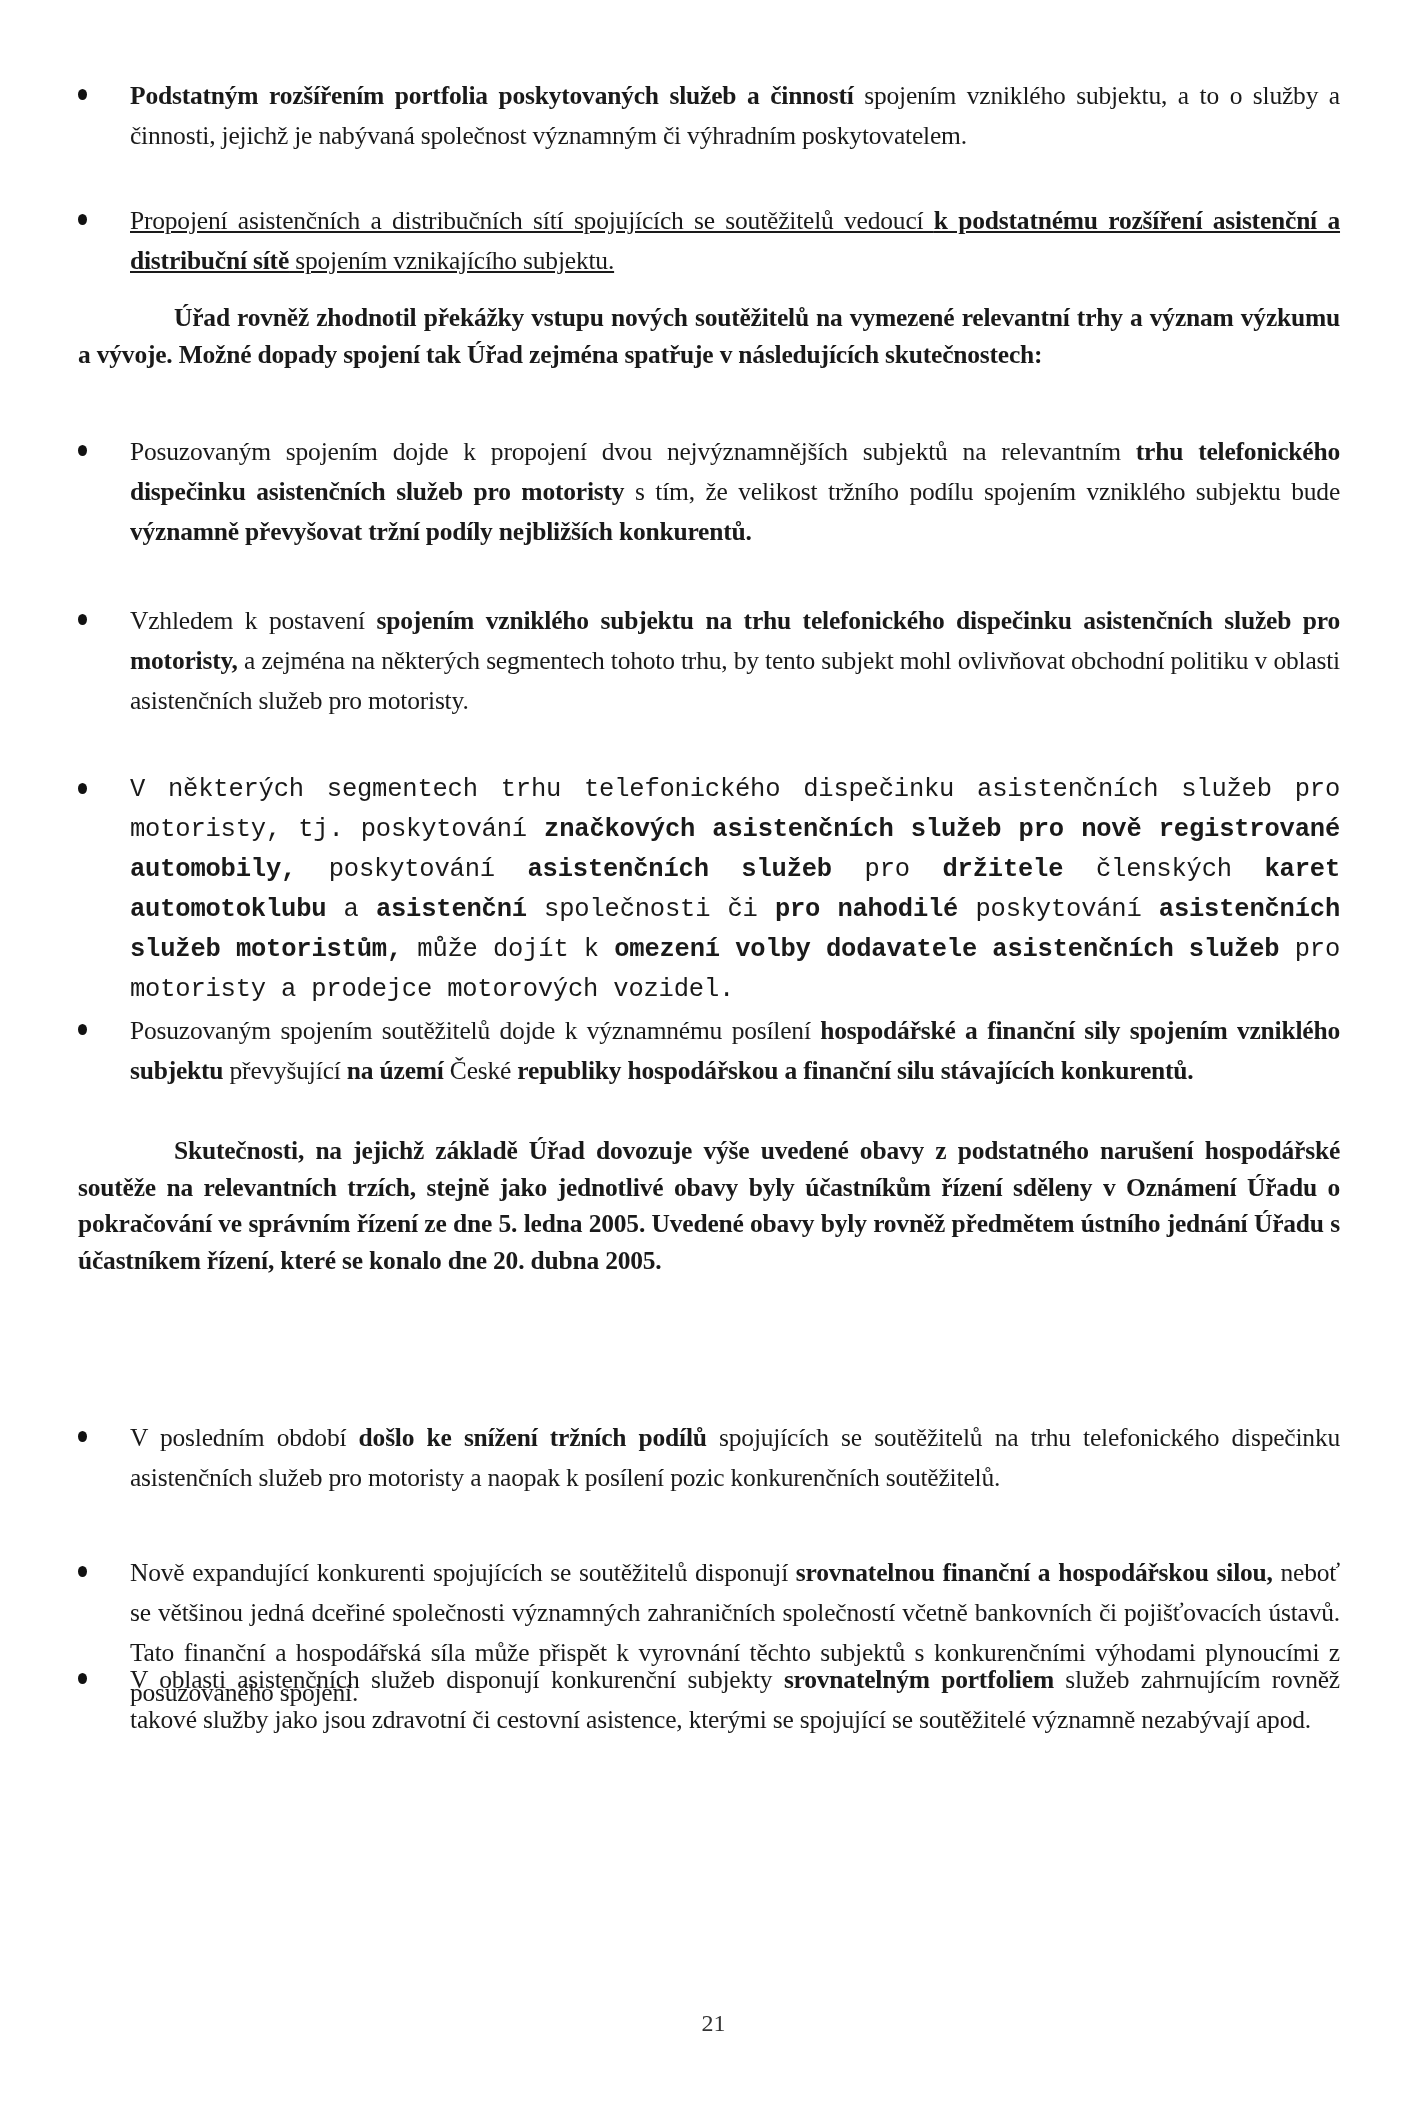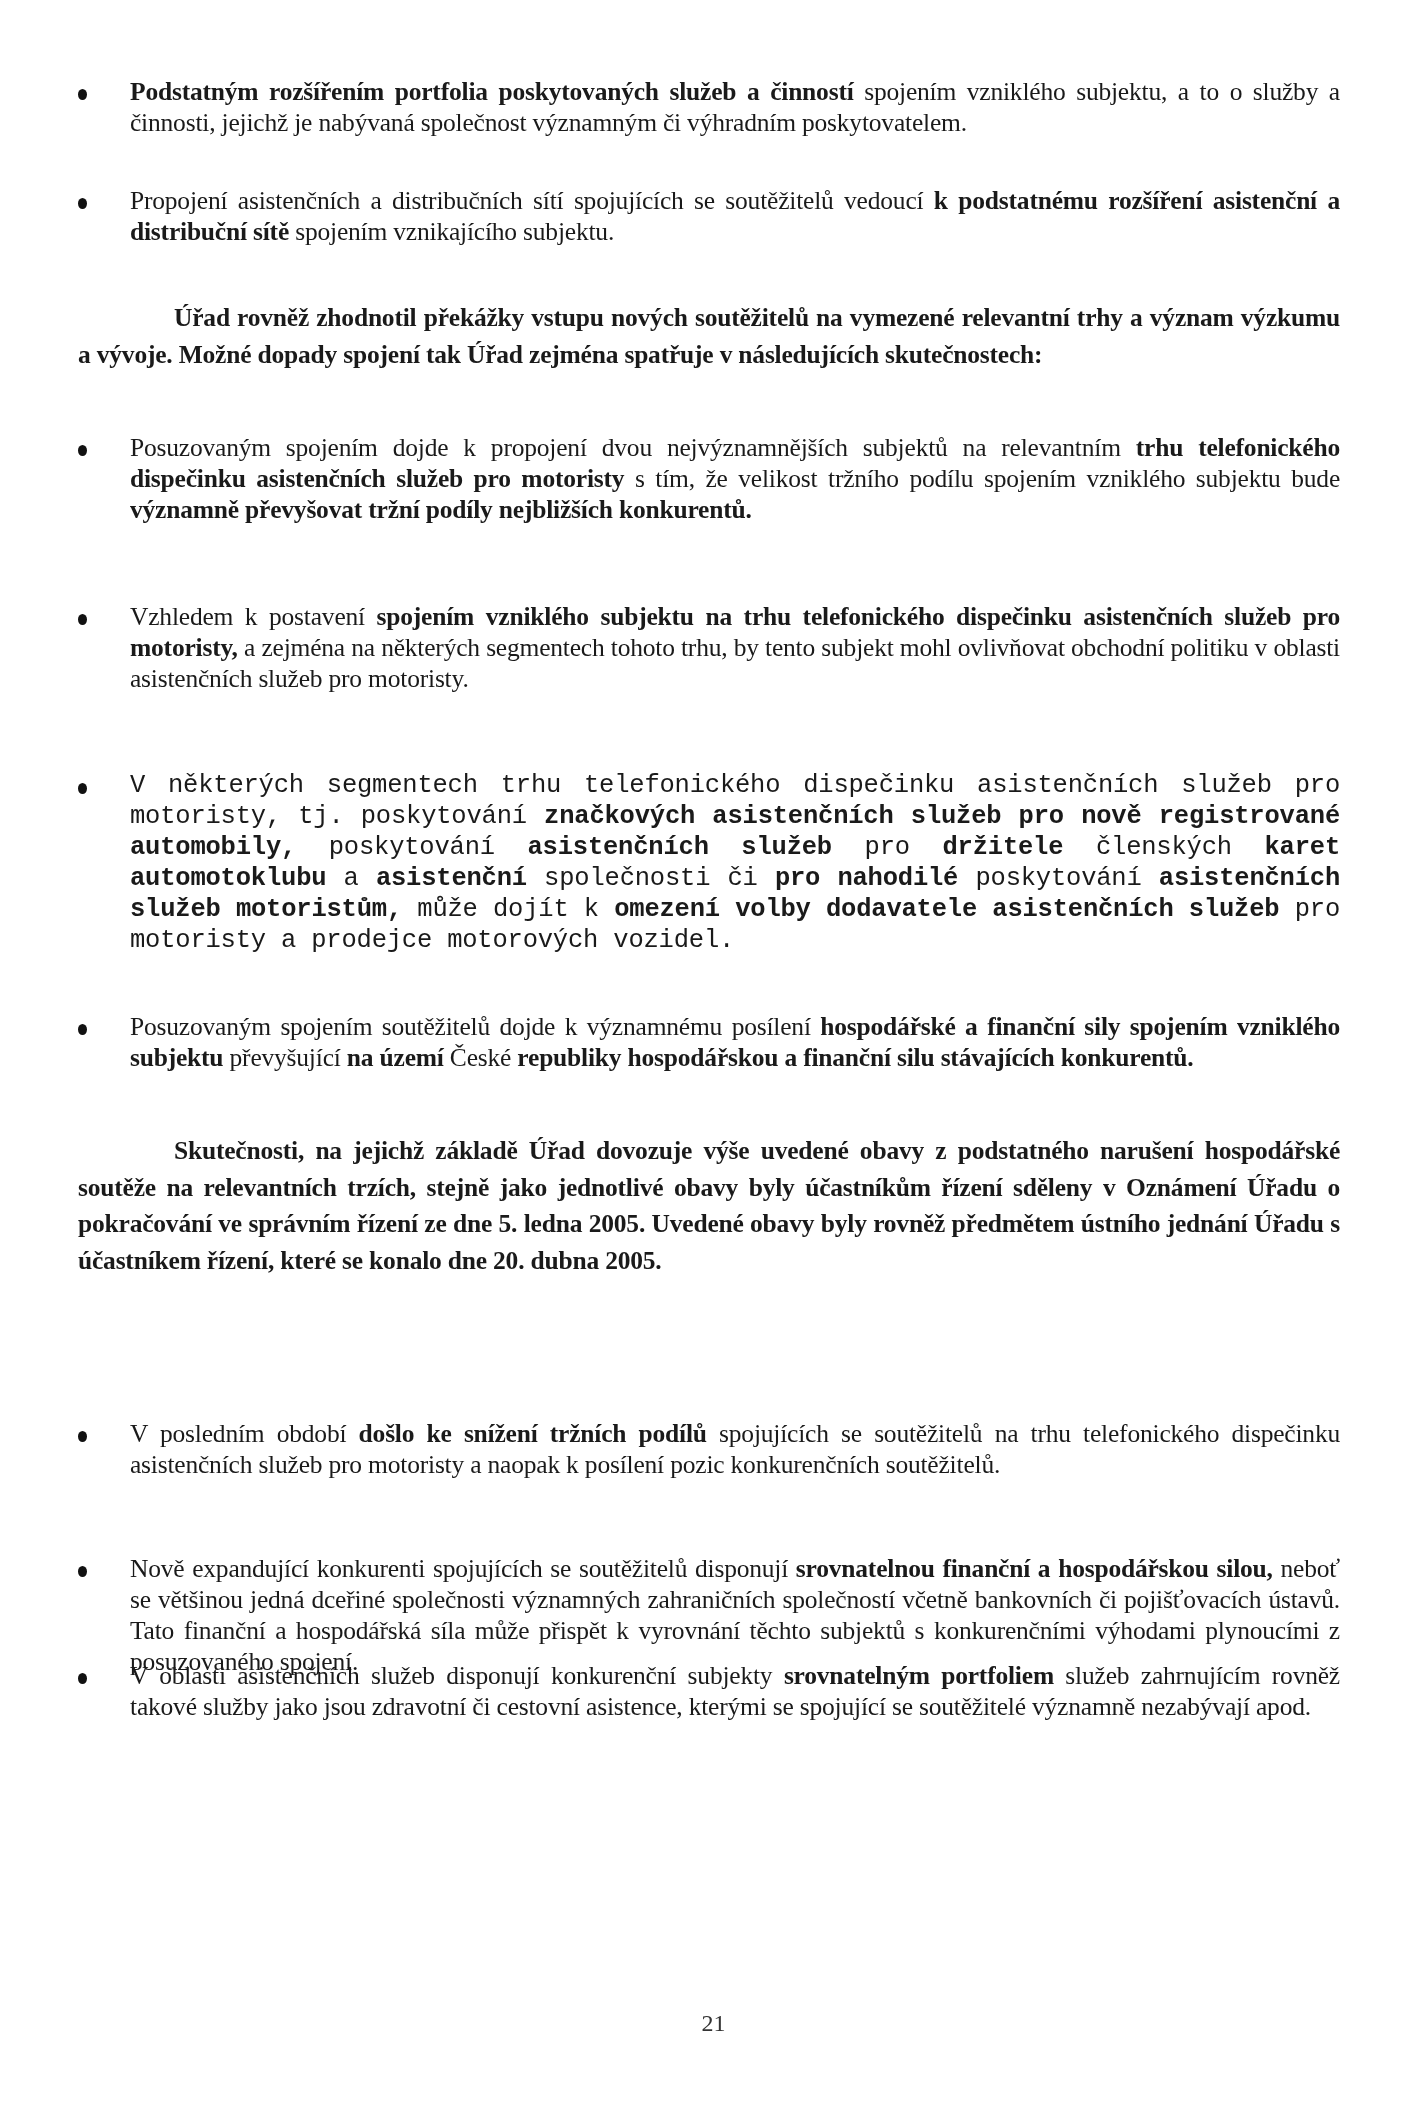--- a/index.html
+++ b/index.html
@@ -37,21 +37,21 @@
       top: 13px;
       width: 9px;
       height: 11px;
       border-radius: 50%;
       background: #111;
     }
     .bullet-text {
       margin-left: 52px;
       width: 1210px;
       font-size: 25.5px;
-      line-height: 31px;
+      line-height: 40px;
       text-align: justify;
       letter-spacing: -0.2px;
     }
     .para {
       text-indent: 96px;
     }
     b { font-weight: bold; }
     .page-number {
       position: absolute;
       left: 0; width: 1427px;
@@ -64,21 +64,21 @@
 </head>
 <body>
 
 <div class="page">
 
   <div class="bullet-item" style="top:76px;">
     <span class="bullet-dot"></span>
     <div class="bullet-text"><b>Podstatným rozšířením portfolia poskytovaných služeb a činností</b><span> spojením vzniklého subjektu, a to o služby a činnosti, jejichž je nabývaná společnost významným či výhradním poskytovatelem.</span></div>
   </div>
 
-  <div class="bullet-item" style="top:185px;">
+  <div class="bullet-item" style="top:201px;text-decoration:underline;">
     <span class="bullet-dot"></span>
     <div class="bullet-text"><span>Propojení asistenčních a distribučních sítí spojujících se soutěžitelů vedoucí </span><b>k podstatnému rozšíření asistenční a distribuční sítě</b><span> spojením vznikajícího subjektu.</span></div>
   </div>
 
   <div class="block para" style="top:300px;">Úřad rovněž zhodnotil překážky vstupu nových soutěžitelů na vymezené relevantní trhy a význam výzkumu a vývoje.  Možné dopady spojení tak Úřad zejména spatřuje v následujících skutečnostech:</div>
 
   <div class="bullet-item" style="top:432px;">
     <span class="bullet-dot"></span>
     <div class="bullet-text"><span>Posuzovaným spojením dojde k propojení dvou nejvýznamnějších subjektů na relevantním </span><b>trhu telefonického dispečinku asistenčních služeb pro motoristy</b><span>  s tím, že velikost tržního podílu spojením vzniklého subjektu bude </span><b>významně převyšovat tržní podíly nejbližších konkurentů.</b></div>
   </div>

